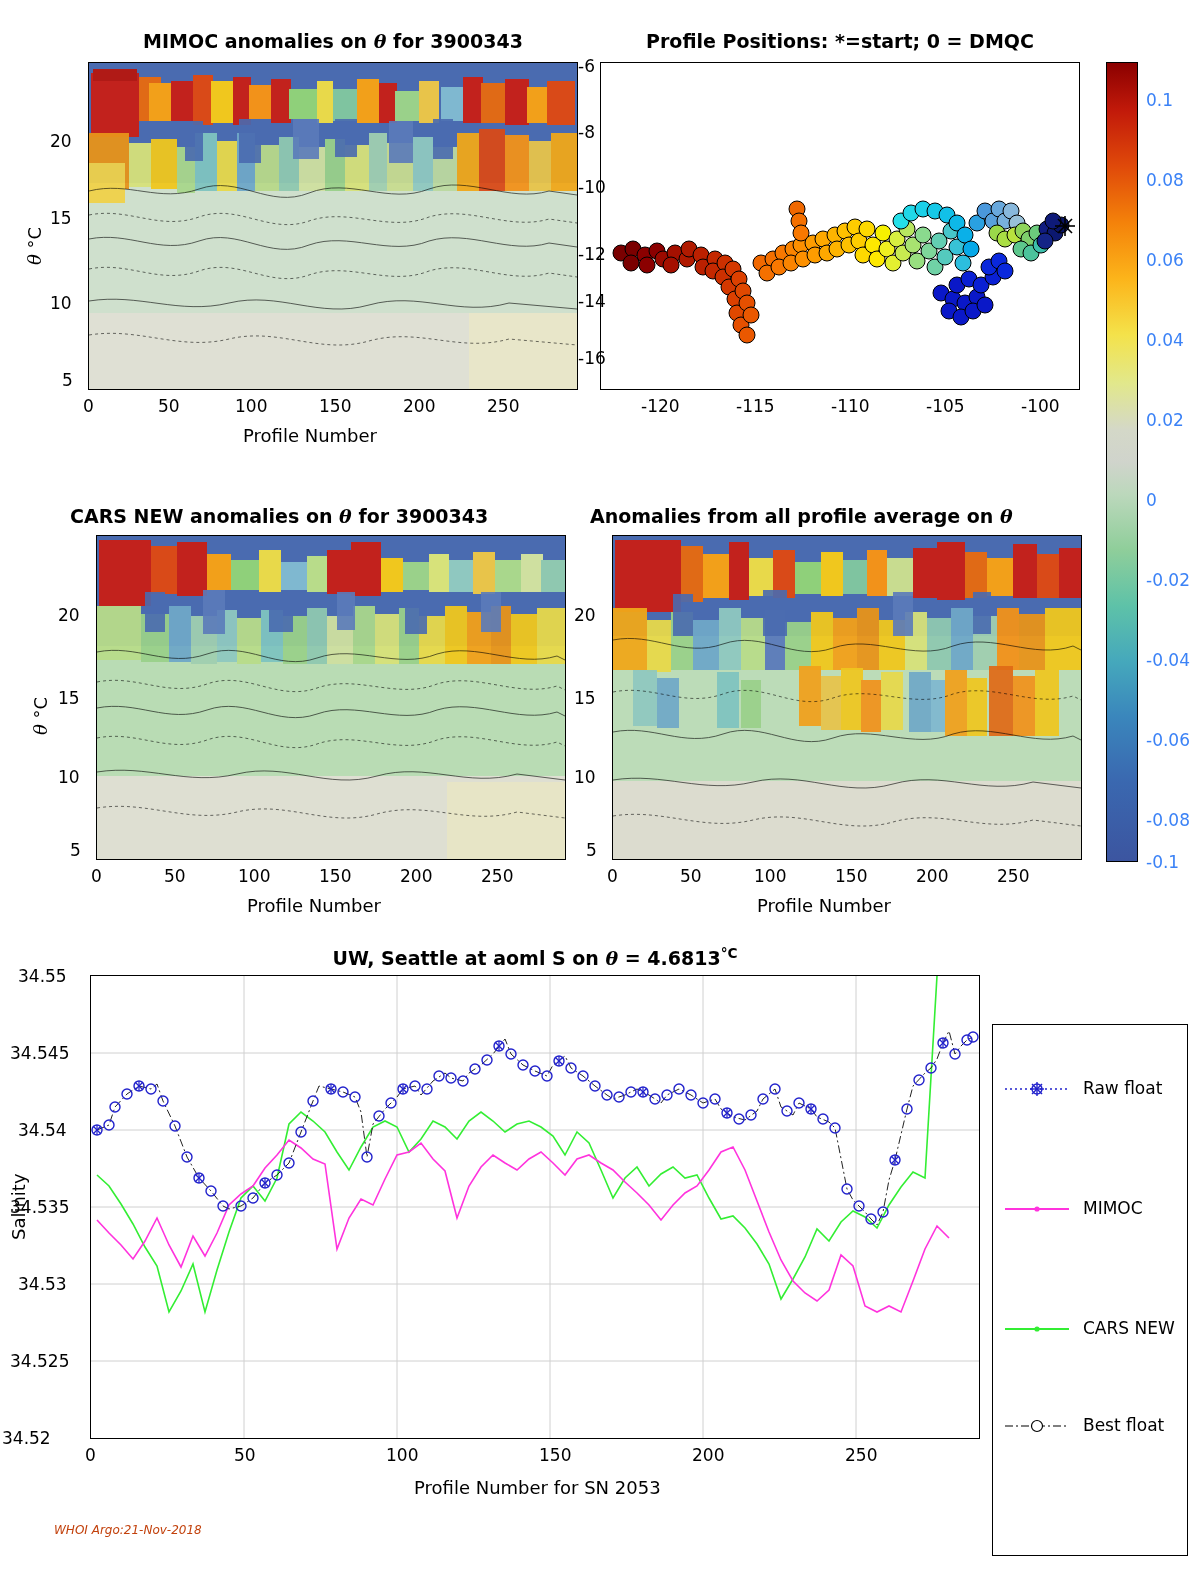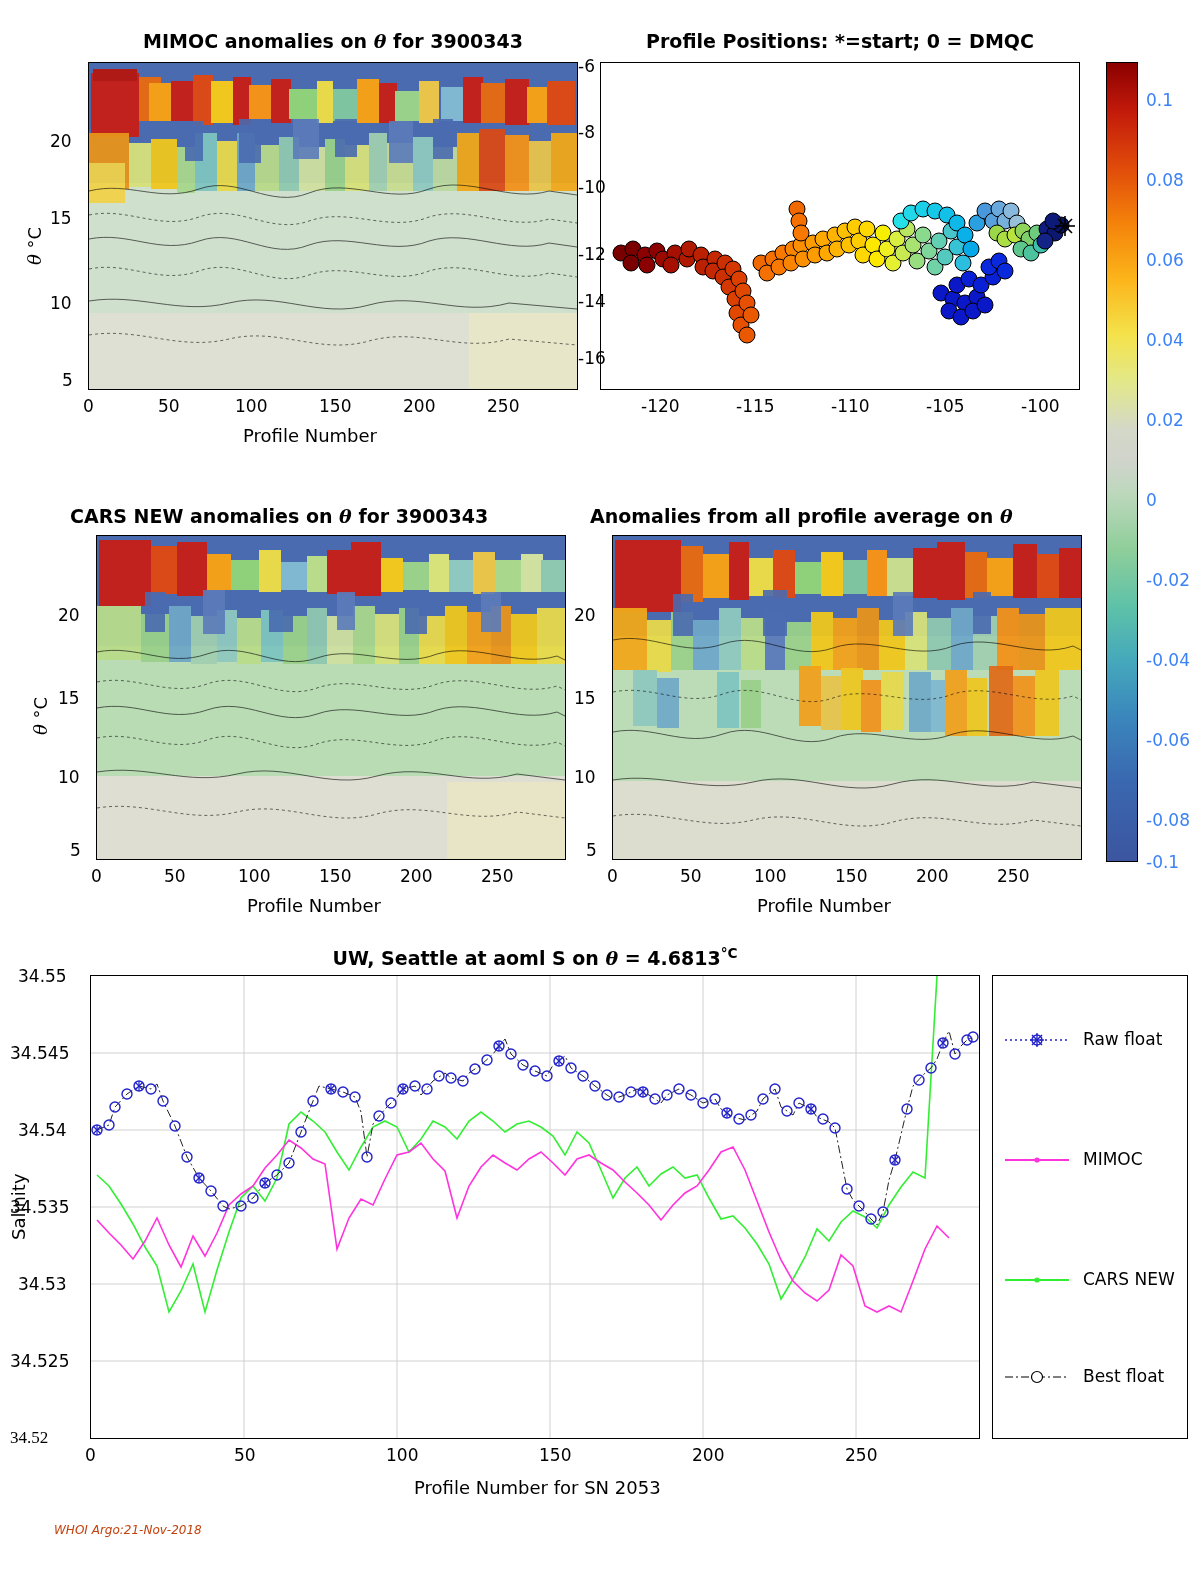--- a/index.html
+++ b/index.html
@@ -698,40 +698,40 @@
               <line x1="804" y1="179" x2="804" y2="189"></line>
             <line x1="848" y1="63" x2="856" y2="71"></line>
               <line x1="856" y1="63" x2="848" y2="71"></line>
               <line x1="852" y1="62" x2="852" y2="72"></line>
           </g>
         </g>
       </g>
     </svg>
   </div>
 
-  <div class="tick-lab" style="left:10px;top:1428px;font-family:Liberation Serif, serif;">34.52</div>
+  <div class="tick-lab" style="left:2px;top:1428px;">34.52</div>
   <div class="tick-lab" style="left:10px;top:1351px;">34.525</div>
   <div class="tick-lab" style="left:18px;top:1274px;">34.53</div>
   <div class="tick-lab" style="left:10px;top:1197px;">34.535</div>
   <div class="tick-lab" style="left:18px;top:1120px;">34.54</div>
   <div class="tick-lab" style="left:10px;top:1043px;">34.545</div>
   <div class="tick-lab" style="left:18px;top:966px;">34.55</div>
 
   <div class="tick-lab" style="left:85px;top:1445px;">0</div>
   <div class="tick-lab" style="left:234px;top:1445px;">50</div>
   <div class="tick-lab" style="left:386px;top:1445px;">100</div>
   <div class="tick-lab" style="left:539px;top:1445px;">150</div>
   <div class="tick-lab" style="left:692px;top:1445px;">200</div>
   <div class="tick-lab" style="left:845px;top:1445px;">250</div>
 
   <div class="axlabel" style="left:382px;top:1477px;margin-left:32px;">Profile Number for SN 2053</div>
   <div class="axlabel rot" style="left:8px;top:1240px;">Salinity</div>
 </div>
 
-<div class="legendbox" style="left:992px;top:975px;width:196px;height:464px;">
+<div class="legendbox" style="left:992px;top:1024px;width:196px;height:532px;">
 
   <svg width="70" height="20" style="position:absolute;left:10px;top:54px;">
     <line x1="2" y1="10" x2="66" y2="10" stroke="#2222cc" stroke-width="1.4" stroke-dasharray="2,3"></line>
     <g stroke="#2222cc" stroke-width="1.4" fill="none">
       <circle cx="34" cy="10" r="5"></circle>
       <line x1="29" y1="5" x2="39" y2="15"></line>
         <line x1="39" y1="5" x2="29" y2="15"></line>
       <line x1="34" y1="3" x2="34" y2="17"></line>
         <line x1="27" y1="10" x2="41" y2="10"></line>
     </g>

